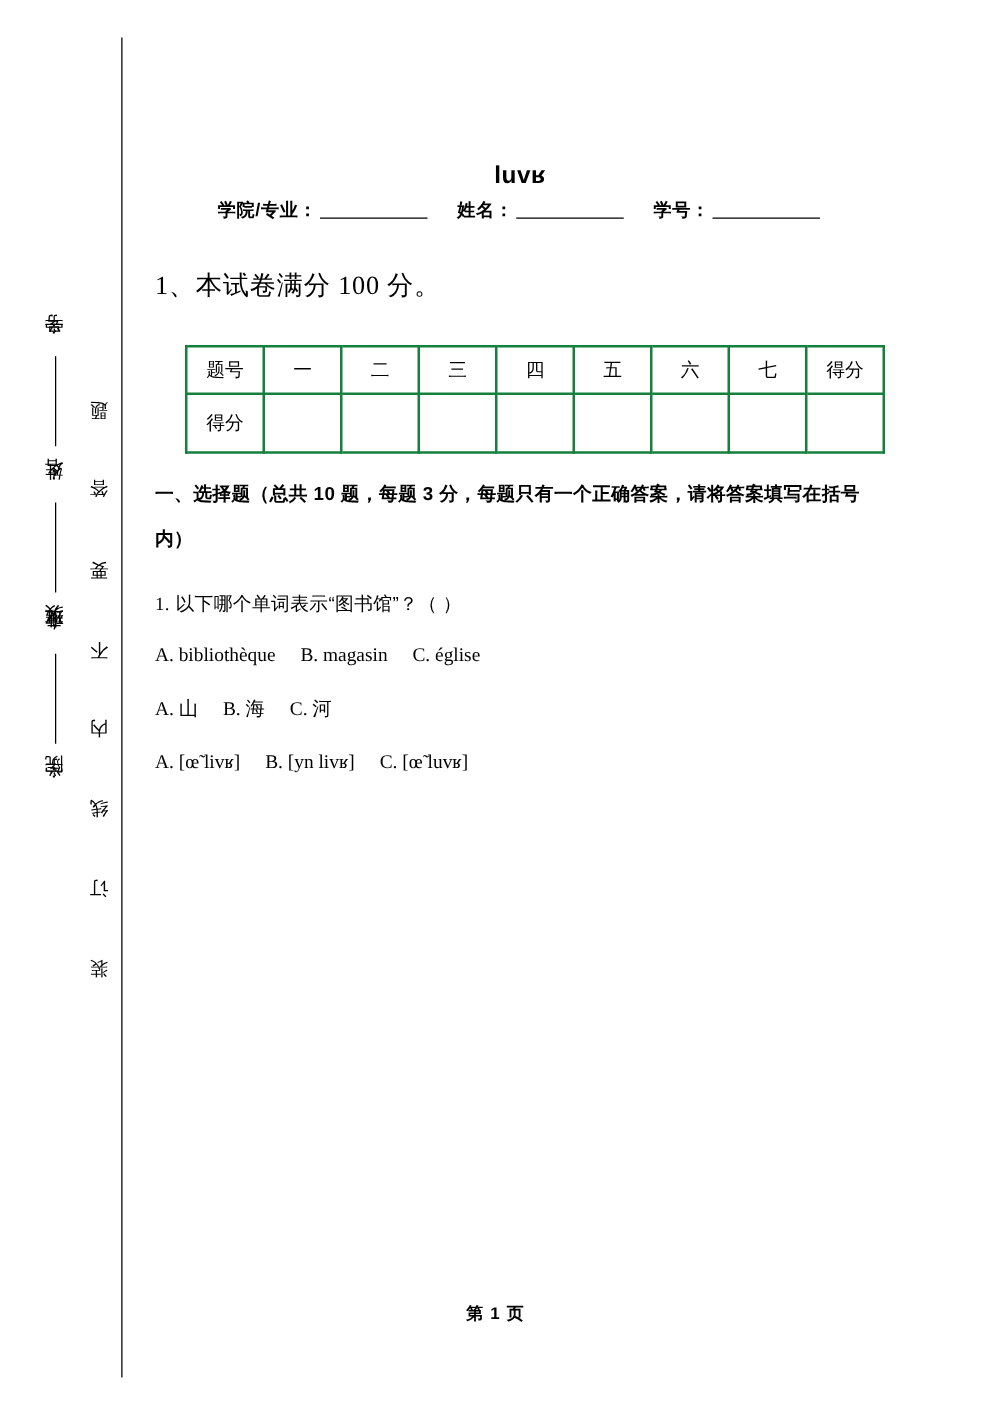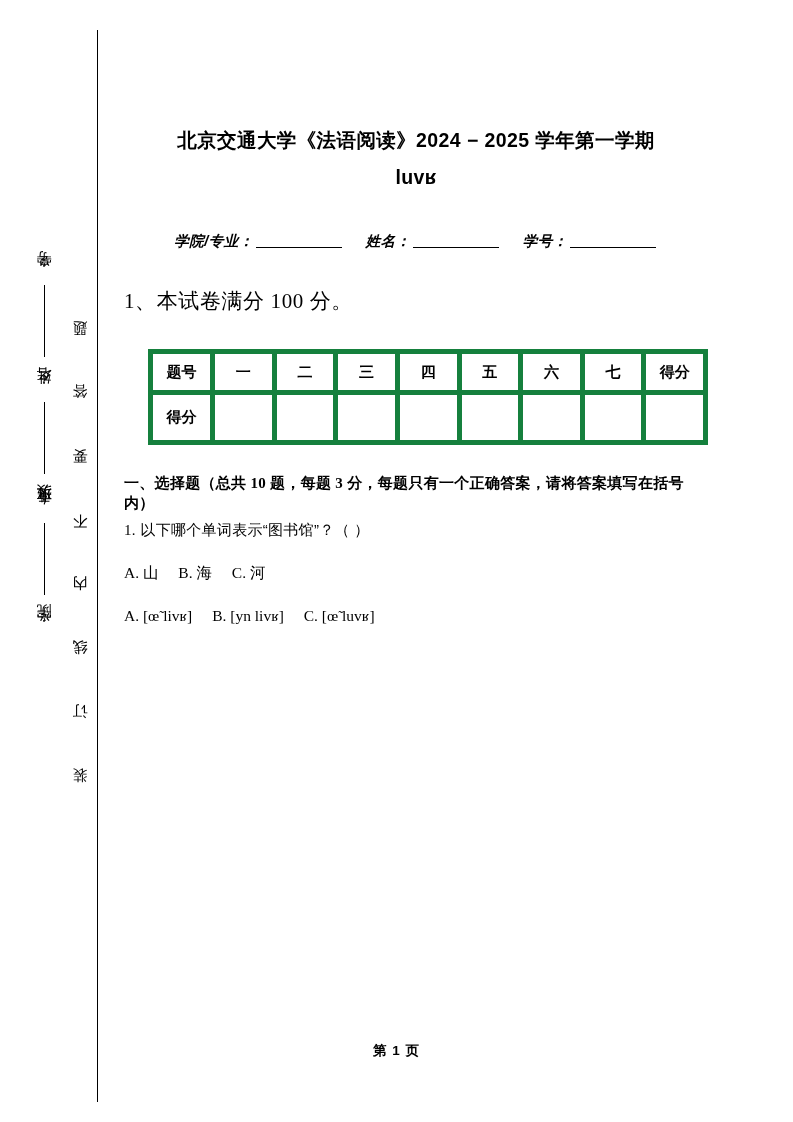--- a/index.html
+++ b/index.html
@@ -71,28 +71,26 @@
     font-weight: bold;
     line-height: 37px;
     text-align: center;
     margin: 0;
     padding-top: 122px;
     letter-spacing: 0.4px;
   }
   h1.exam-title .l2 { display: block; }
 
   .id-line {
-    margin-top: 36px;
     font-family: "Liberation Sans", "DejaVu Sans", sans-serif;
     font-size: 14.5px;
     font-weight: bold;
     text-align: center;
     letter-spacing: 0.5px;
     white-space: nowrap;
-    font-style: italic;
   }
   .id-line .blank {
     display: inline-block;
     width: 86px;
     border-bottom: 1.3px solid #000;
     vertical-align: -2px;
     margin: 0 2px;
   }
   .id-line .gap { display: inline-block; width: 22px; }
 
@@ -114,41 +112,41 @@
   
   table.score-table {
     margin-top: 34px;
     margin-left: 24px;
     border-collapse: collapse;
     width: 560px;
     table-layout: fixed;
     font-family: "Liberation Sans", "DejaVu Sans", sans-serif;
   }
   table.score-table td {
-    border: 5px solid #15803d;
-    text-align: center;
-    font-size: 15px;
-    font-weight: bold;
+    border: 2px solid #15803d;
+    text-align: center;
+    font-size: 15px;
+    font-weight: normal;
     padding: 0;
   }
   table.score-table tr.r-head td { height: 36px; }
   table.score-table tr.r-body td { height: 45px; }
   table.score-table col.c-label { width: 62px; }
 
   
   .section-head {
-    margin-top: 28px;
-    font-family: Liberation Serif, serif;
-    font-size: 15px;
-    font-weight: bold;
-    line-height: 20px;
+    margin-top: 15px;
+    font-family: Liberation Sans, sans-serif;
+    font-size: 15px;
+    font-weight: bold;
+    line-height: 36px;
     letter-spacing: 0.3px;
   }
   .q-stem {
-    margin-top: 8px;
+    margin-top: 24px;
     font-family: "Liberation Sans", "DejaVu Sans", sans-serif;
     font-size: 15px;
     letter-spacing: 0.3px;
   }
   .q-stem .num {
     font-family: "Liberation Serif", "DejaVu Serif", serif;
   }
   .q-opts {
     margin-top: 23px;
     font-size: 15.5px;
@@ -202,21 +200,20 @@
     <span class="vitem">不</span>
     <span class="vitem">内</span>
     <span class="vitem">线</span>
     <span class="vitem">订</span>
     <span class="vitem">装</span>
   </div>
 
   <div class="body-col">
 
     <h1 class="exam-title">
-      <span>北京交通大学《法语阅读》2024 − 2025 学年第一学期</span>
       <span class="l2">luvʁ</span>
     </h1>
 
     <div class="id-line">
       <span>学院/专业：</span><span class="blank"></span><span class="gap"></span><span>姓名：</span><span class="blank"></span><span class="gap"></span><span>学号：</span><span class="blank"></span>
     </div>
 
 
     <div class="notice-item">
       <span>1、本试卷满分 100 分。</span>
@@ -260,20 +257,25 @@
         </tr>
       </tbody>
     </table>
 
     <div class="section-head">一、选择题（总共 10 题，每题 3 分，每题只有一个正确答案，请将答案填写在括号内）</div>
 
     <div class="q-stem">
       <span class="num">1.</span>
       <span>以下哪个单词表示“图书馆”？（   ）</span>
     </div>
+    <div class="q-opts">
+      <span class="opt">A. bibliothèque</span>
+      <span class="opt">B. magasin</span>
+      <span class="opt">C. église</span>
+    </div>
 
     <div class="q-opts cjk">
       <span class="opt">A. 山</span>
       <span class="opt">B. 海</span>
       <span class="opt">C. 河</span>
     </div>
 
     <div class="q-opts">
       <span class="opt">A. [œ̃ livʁ]</span>
       <span class="opt">B. [yn livʁ]</span>

